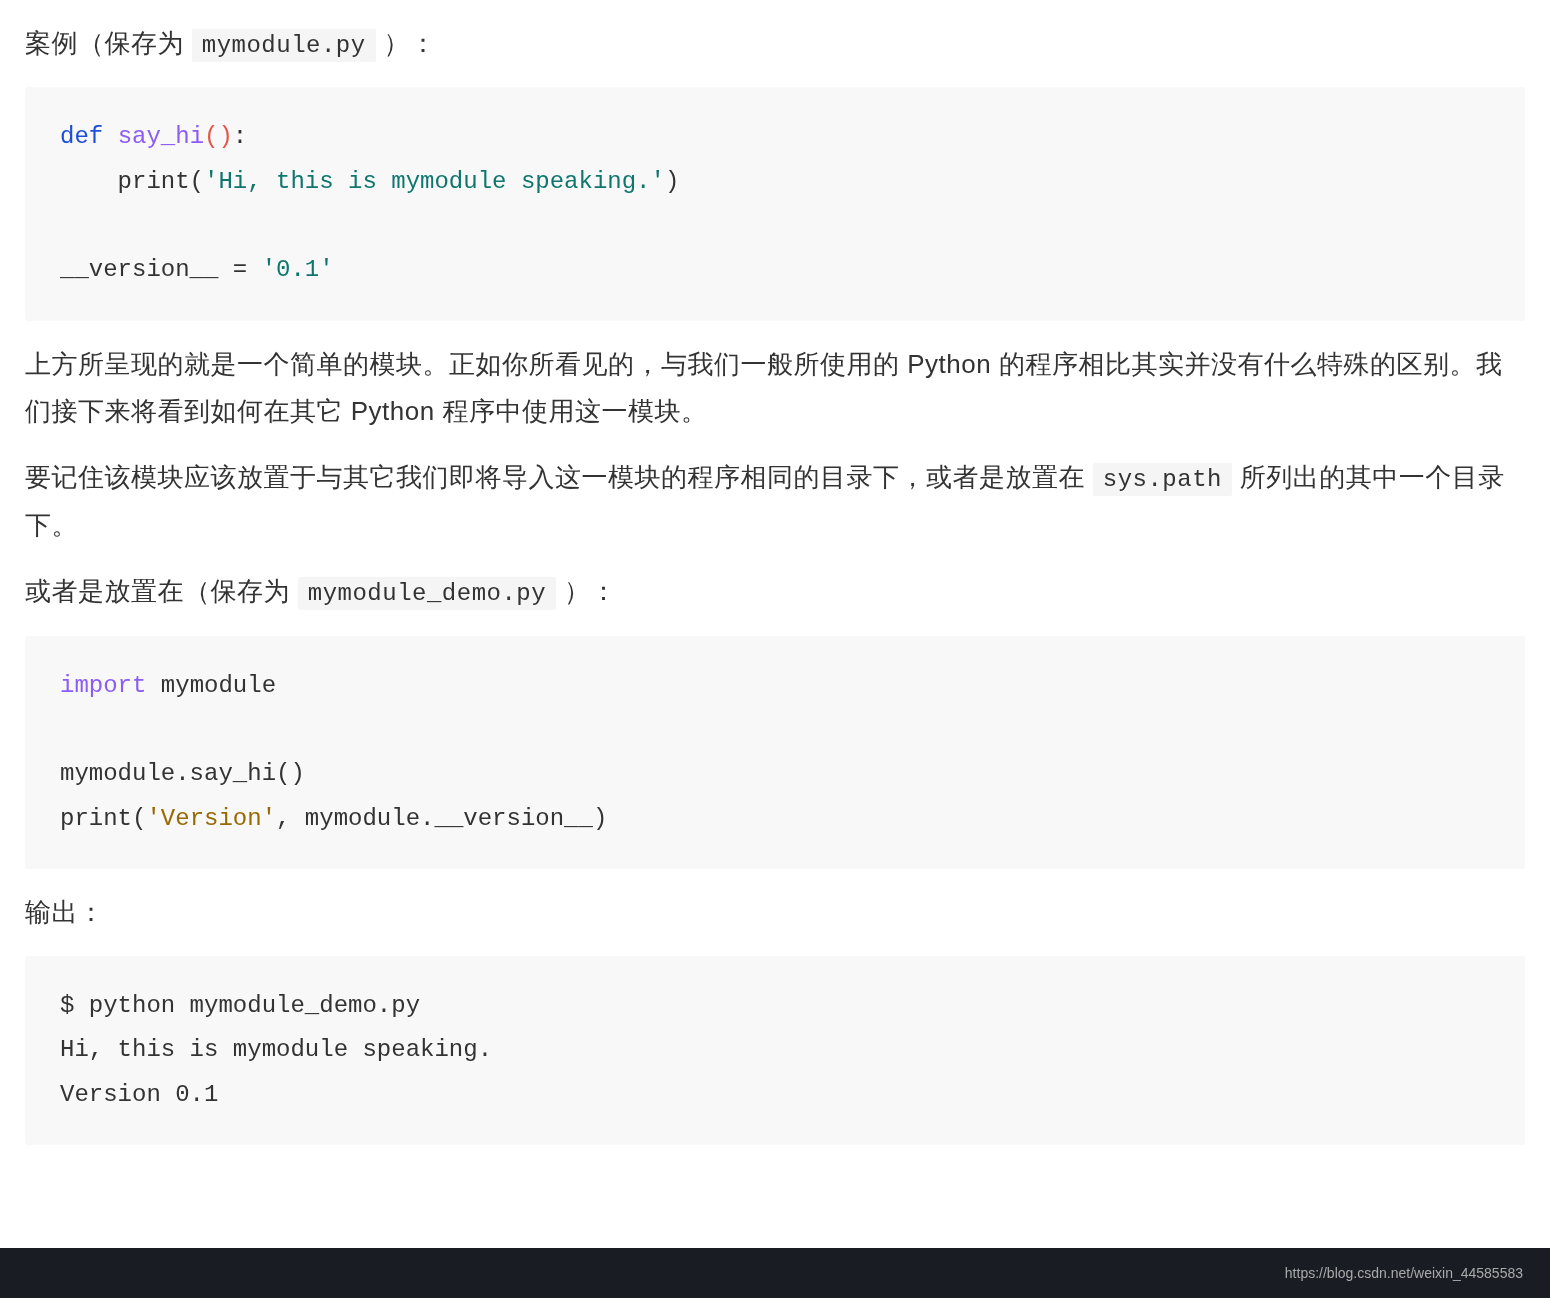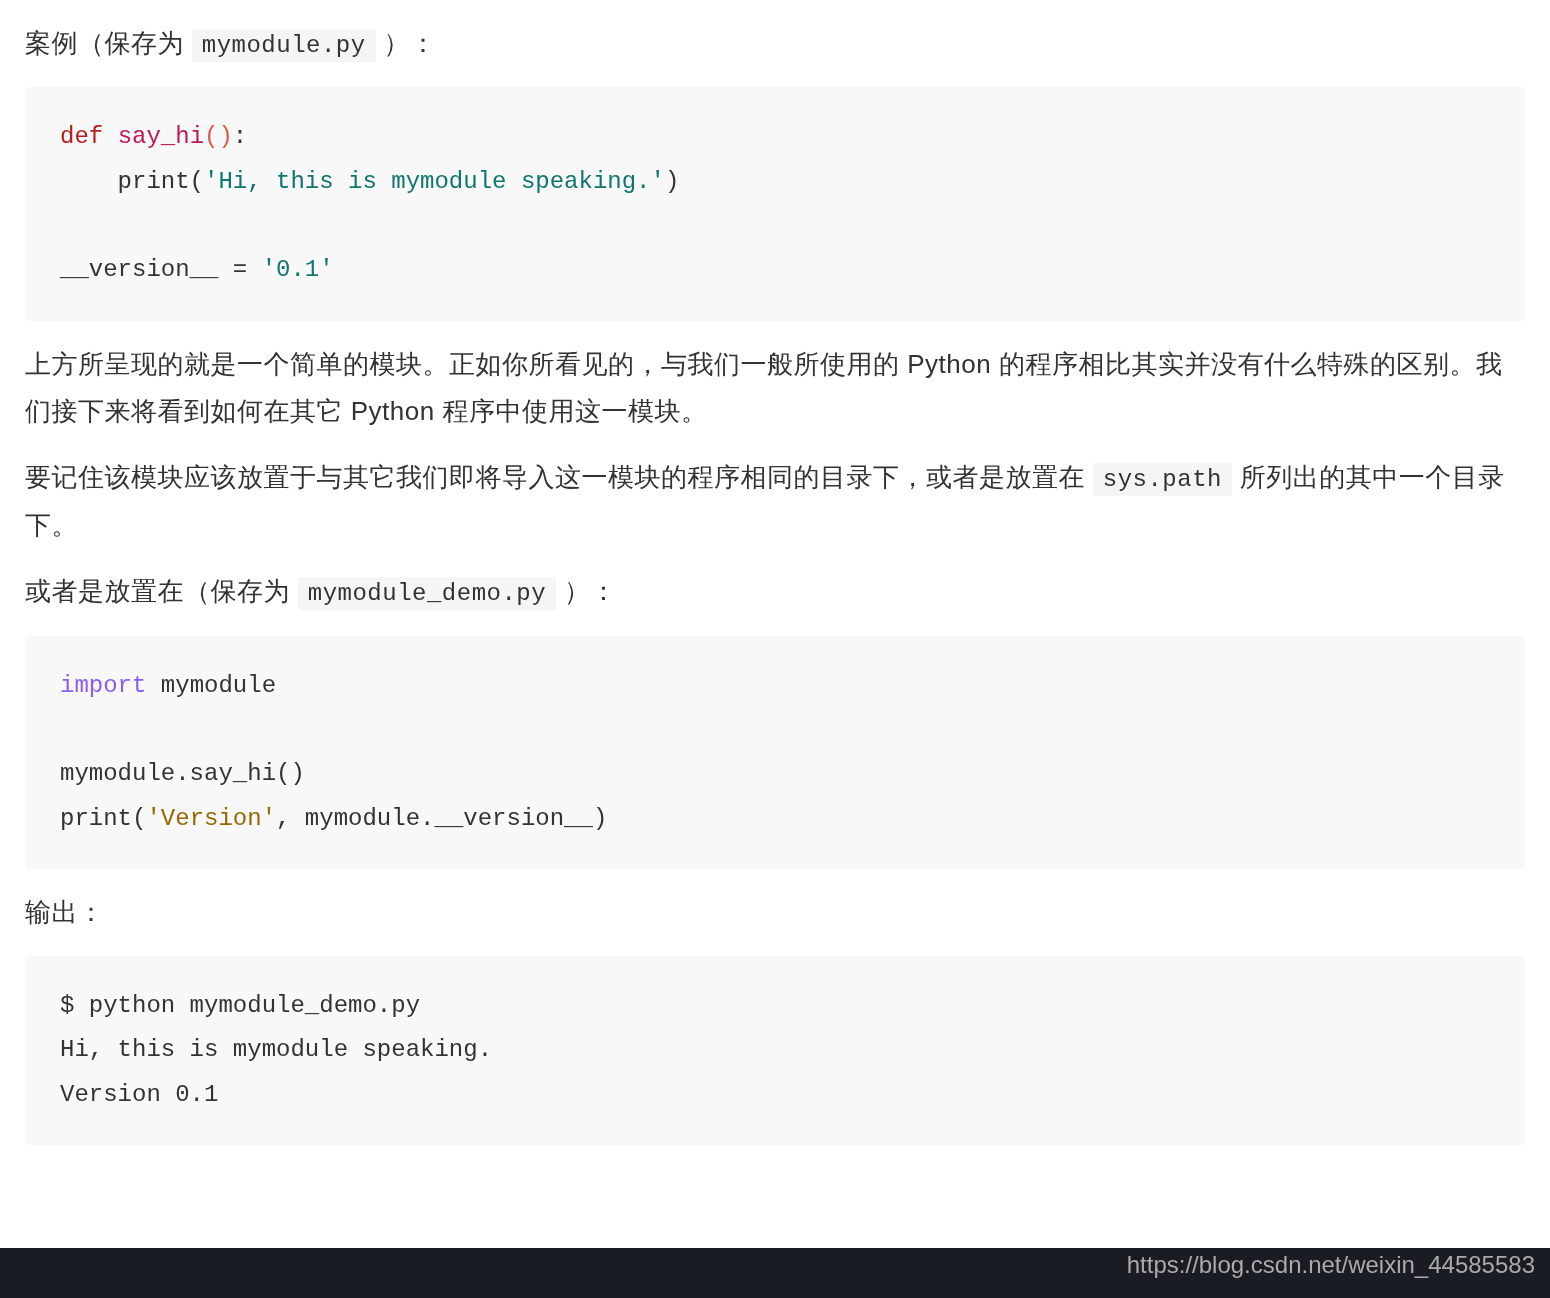--- a/index.html
+++ b/index.html
@@ -32,31 +32,31 @@
       background-color: #f8f8f8;
       padding: 28px 35px;
       margin: 20px 0;
       font-family: "SFMono-Regular", Consolas, "Liberation Mono", Menlo, monospace;
       font-size: 24px;
       line-height: 1.85;
       white-space: pre;
       color: #333;
       border-radius: 3px;
     }
-    .kw-def { color: #b91c1c; }
+    .kw-def { color: #1d4ed8; }
     .kw-import { color: #8b5cf6; }
-    .fn-name { color: #be185d; margin-top: 24px; }
+    .fn-name { color: #8b5cf6; margin-top: 24px; }
     .paren { color: #e45649; }
     .string { color: #0f766e; }
     .string2 { color: #986801; }
     .watermark {
       position: fixed;
       bottom: 12px;
-      right: 15px;
-      font-size: 24px;
+      right: 27px;
+      font-size: 14px;
       color: #aaaaaa;
       font-family: Arial, sans-serif;
       z-index: 100;
     }
     .bottom-bar {
       position: fixed;
       bottom: 0;
       left: 0;
       right: 0;
       height: 50px;

